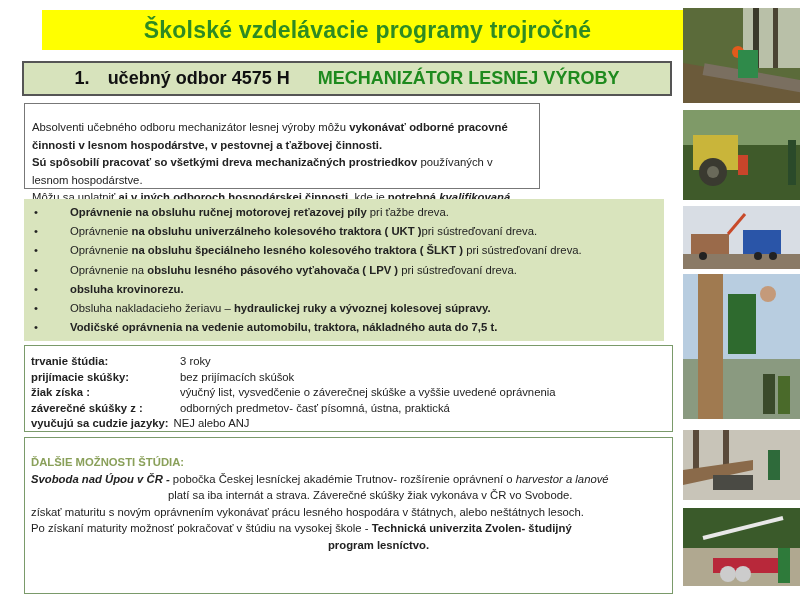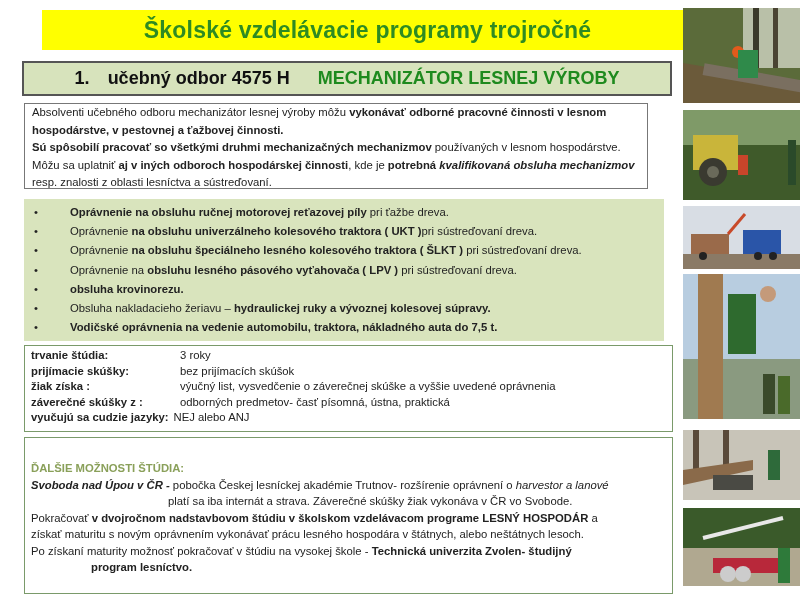--- a/index.html
+++ b/index.html
@@ -4,54 +4,54 @@
 <style>
   html,body{margin:0;padding:0;}
   body{width:800px;height:600px;background:#ffffff;position:relative;overflow:hidden;font-family:"Liberation Sans",sans-serif;color:#222;}
   .title-banner{position:absolute;left:22px;top:10px;width:651px;height:40px;background:#ffff00;display:flex;align-items:center;justify-content:center;margin-left:20px;}
   .title-banner span{font-size:23px;font-weight:bold;color:#2e8b22;letter-spacing:0.2px;}
   .subtitle{position:absolute;left:22px;top:61px;width:646px;height:31px;background:#d7e3bc;border:2px solid #555;display:flex;align-items:center;justify-content:center;font-size:18px;font-weight:bold;}
   .subtitle .num{color:#111;margin-right:18px;}
   .subtitle .code{color:#111;margin-right:16px;}
   .subtitle .prof{color:#1e8a1e;margin-left:12px;}
   .box{position:absolute;font-size:11.3px;line-height:17.6px;}
-  .desc{left:24px;top:103px;width:624px;height:86px;border:1px solid #777;padding:0 7px;box-sizing:border-box;background:#fff;}
+  .desc{left:24px;top:103px;width:516px;height:86px;border:1px solid #777;padding:15px 7px;box-sizing:border-box;background:#fff;}
   .bullets{left:24px;top:199px;width:640px;height:142px;background:#d9e4bd;padding:4px 8px;box-sizing:border-box;}
   .bullets ul{list-style:none;margin:0;padding:0;}
   .bullets li{display:flex;line-height:19.2px;}
   .bullets li .dot{width:36px;flex:none;padding-left:2px;}
-  .info{left:24px;top:345px;width:649px;height:87px;border:1px solid #7a9a6a;padding:2px 6px;box-sizing:border-box;background:#fff;}
+  .info{left:24px;top:345px;width:649px;height:87px;border:1px solid #7a9a6a;padding:8px 6px;box-sizing:border-box;background:#fff;}
   .info .row{display:flex;line-height:15.6px;}
   .info .k{font-weight:bold;width:149px;flex:none;}
   .info .row.last .k{width:auto;margin-right:5px;}
-  .more{left:24px;top:437px;width:649px;height:157px;border:1px solid #7a9a6a;padding:22px 6px;box-sizing:border-box;background:#fff;line-height:16.5px;}
+  .more{left:24px;top:437px;width:649px;height:157px;border:1px solid #7a9a6a;padding:16px 6px;box-sizing:border-box;background:#fff;line-height:16.5px;}
   .more .head{color:#8aa05a;font-weight:bold;}
   .more .indent{padding-left:137px;}
-  .more .center{text-align:left;padding-left:60px;}
+  .more .center{text-align:center;padding-left:60px;}
   b{font-weight:bold;}
   i{font-style:italic;}
   .photo{position:absolute;left:683px;width:117px;overflow:hidden;}
   .photo svg{display:block;width:100%;height:100%;}
 </style>
 </head>
 <body>
 
 <div class="title-banner">
   <span>Školské vzdelávacie programy trojročné</span>
 </div>
 
 <div class="subtitle">
   <span class="num">1.</span>
   <span class="code">učebný odbor 4575 H</span>
   <span class="prof">MECHANIZÁTOR LESNEJ VÝROBY</span>
 </div>
 
 <div class="box desc">
   <div><span>Absolventi učebného odboru  mechanizátor lesnej výroby  môžu  </span><b>vykonávať odborné  pracovné činnosti  v lesnom hospodárstve,  v pestovnej  a  ťažbovej činnosti.</b></div>
-  <div><b>Sú  spôsobilí  pracovať so všetkými druhmi  mechanizačných mechanizmov</b><span> používaných v lesnom  hospodárstve.</span></div>
+  <div><b>Sú  spôsobilí  pracovať so všetkými dreva  mechanizačných prostriedkov</b><span> používaných v lesnom  hospodárstve.</span></div>
   <div><span>Môžu sa uplatniť  </span><b>aj  v  iných odboroch hospodárskej činnosti</b><span>,  kde je </span><b>potrebná </b><b><i>kvalifikovaná obsluha  mechanizmov</i></b><span> resp. znalosti z oblasti lesníctva a sústreďovaní.</span></div>
 </div>
 
 <div class="box bullets">
   <ul>
     <li>
         <span class="dot">•</span>
         <span><span></span><b>Oprávnenie na obsluhu ručnej motorovej reťazovej píly</b><span> pri ťažbe dreva.</span></span>
       </li>
     <li>
@@ -101,21 +101,20 @@
   <div class="row last">
       <span class="k">vyučujú sa cudzie jazyky:</span>
       <span>NEJ alebo  ANJ</span>
     </div>
 </div>
 
 <div class="box more">
   <div class="head">ĎALŠIE MOŽNOSTI ŠTÚDIA:</div>
   <div><b><i>Svoboda nad Úpou  v ČR - </i></b><span>pobočka  Českej lesníckej akadémie Trutnov-  rozšírenie oprávnení o </span><i>harvestor a lanové</i></div>
   <div class="indent"><span>platí sa iba  internát a strava. Záverečné skúšky žiak vykonáva v ČR vo Svobode.</span></div>
-  <div><span>Pokračovať </span><b>v dvojročnom  nadstavbovom štúdiu v školskom vzdelávacom programe LESNÝ HOSPODÁR</b><span> a</span></div>
   <div><span>získať maturitu s novým oprávnením  vykonávať prácu lesného hospodára v štátnych, alebo neštátnych lesoch.</span></div>
   <div><span>Po získaní maturity možnosť pokračovať v štúdiu na vysokej škole - </span><b>Technická univerzita Zvolen-  študijný</b></div>
   <div class="center"><b>program lesníctvo.</b></div>
 </div>
 
 <div class="photo" style="top:8px;height:95px;">
   <svg viewBox="0 0 117 95" preserveAspectRatio="none">
       <rect width="117" height="95" fill="#5b6b3a"></rect>
       <rect x="60" y="0" width="57" height="60" fill="#b9c0a8"></rect>
       <rect x="70" y="0" width="6" height="60" fill="#3b3a2a"></rect>

